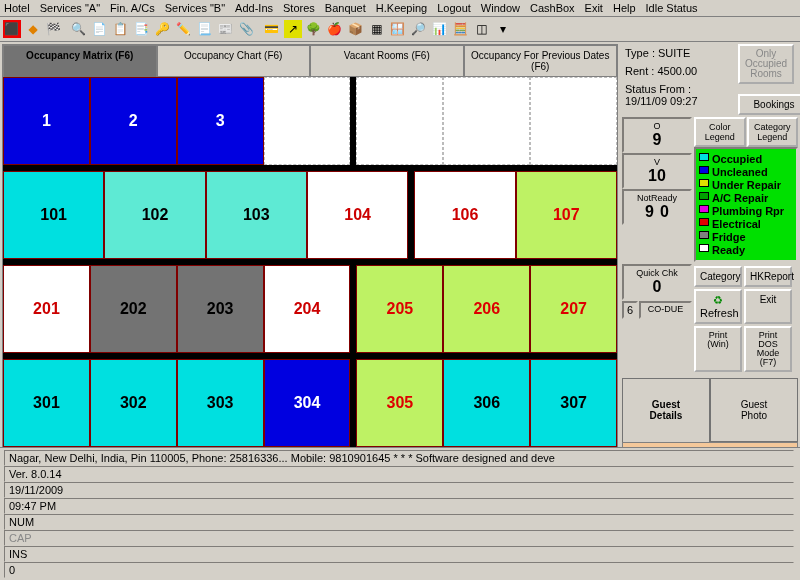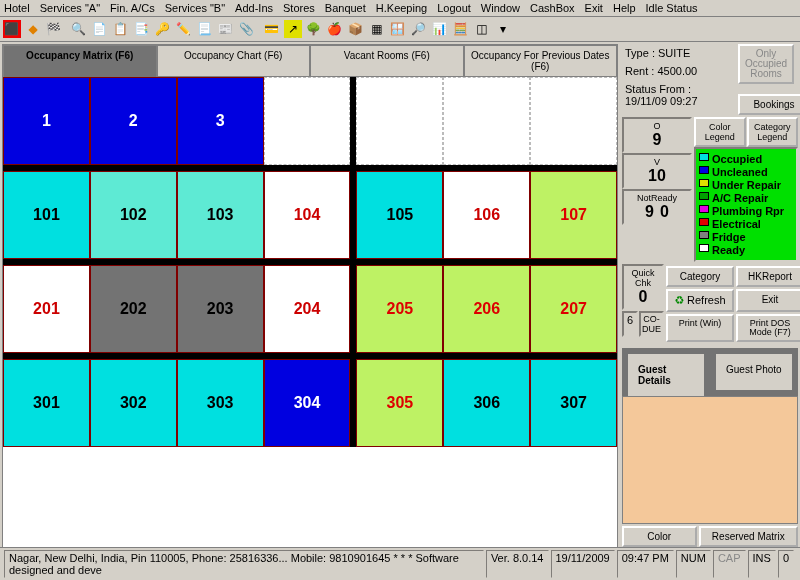--- a/index.html
+++ b/index.html
@@ -28,37 +28,37 @@
 .c-white { background: #5eead4; color: #000; }
 .c-white-red { background: #fff; color: #c00; }
 .c-maroon { background: #737373; color: #000; }
 .c-blue-red { background: #bef264; color: #d00; }
 .c-empty { background: #fff; border: 1px dashed #bbb; }
 .black-sep { background: #000; height: 6px; }
 .mid-gap { width: 6px; background: #000; flex: 0 0 6px; }
 
 .info { padding: 3px; font-size: 11px; }
 .btn { background: #d4d0c8; border: 2px outset #fff; padding: 3px 4px; text-align: center; cursor: pointer; font-size: 10px; display: inline-block; }
-.btn-half { width: 68px; }
+.btn-half { width: 48px; }
 
 .panel-row { display: flex; gap: 2px; margin: 2px 0; }
 .stat-box { border: 2px inset #d4d0c8; padding: 2px 6px; text-align: center; background: #d4d0c8; }
 .stat-box .lbl { font-size: 9px; }
 .stat-box .val { font-size: 16px; font-weight: bold; }
 
 .legend-box { background: #00e000; border: 2px inset #d4d0c8; padding: 3px; font-size: 9px; }
 .legend-box .li { display: flex; align-items: flex-start; margin: 1px 0; font-weight: bold; }
 .legend-box .sw { width: 10px; height: 8px; margin-right: 3px; border: 1px solid #000; }
 
 .guest-tabs { display: flex; }
-.guest-tab { flex: 1; text-align: left; border: 6px solid #737373; padding: 10px; background: #d4d0c8; cursor: pointer; font-size: 10px; }
+.guest-tab { flex: 1; text-align: center; border: 1px solid #737373; padding: 20px; background: #d4d0c8; cursor: pointer; font-size: 10px; }
 .guest-tab.active { font-weight: bold; border-bottom: none; }
 .guest-body { height: 128px; background: #f4c89a; border: 1px solid #808080; }
 
-.statusbar { position: absolute; bottom: 0; left: 0; right: 0; background: #d4d0c8; border-top: 1px solid #808080; padding: 2px 4px; font-size: 10px; display: flex; }
+.statusbar { position: absolute; bottom: 0; left: 0; right: 0; background: #d4d0c8; border-top: 1px solid #808080; padding: 2px 4px; font-size: 10px; display: flex; flex-direction: column; }
 .statusbar .seg { border: 1px inset #d4d0c8; padding: 1px 4px; margin-right: 2px; }
 .statusbar .flex { flex: 1; }
 
 .logo { height: 30px; background: #fff; display: flex; align-items: center; justify-content: center; font-weight: bold; font-style: italic; font-size: 14px; color: #003080; border: 1px solid #808080; margin-top: 2px; }
 .logo .gear { color: #b0b000; margin: 0 2px; }
 </style>
 </head>
 <body>
 
 <div class="menubar" id="menubar"><span>Hotel</span><span>Services "A"</span><span>Fin. A/Cs</span><span>Services "B"</span><span>Add-Ins</span><span>Stores</span><span>Banquet</span><span>H.Keeping</span><span>Logout</span><span>Window</span><span>CashBox</span><span>Exit</span><span>Help</span><span>Idle Status</span></div>
@@ -111,21 +111,20 @@
           <div class="cell c-empty"></div>
           <div class="cell c-empty"></div>
         </div>
         <div class="black-sep"></div>
         <div class="grid-row">
           <div class="cell c-cyan">101</div>
           <div class="cell c-white">102</div>
           <div class="cell c-white">103</div>
           <div class="cell c-white-red">104</div>
           <div class="mid-gap"></div>
-          <div class="cell c-cyan">105</div>
           <div class="cell c-white-red">106</div>
           <div class="cell c-blue-red">107</div>
         </div>
         <div class="black-sep"></div>
         <div class="grid-row">
           <div class="cell c-white-red">201</div>
           <div class="cell c-maroon">202</div>
           <div class="cell c-maroon">203</div>
           <div class="cell c-white-red">204</div>
           <div class="mid-gap"></div>

